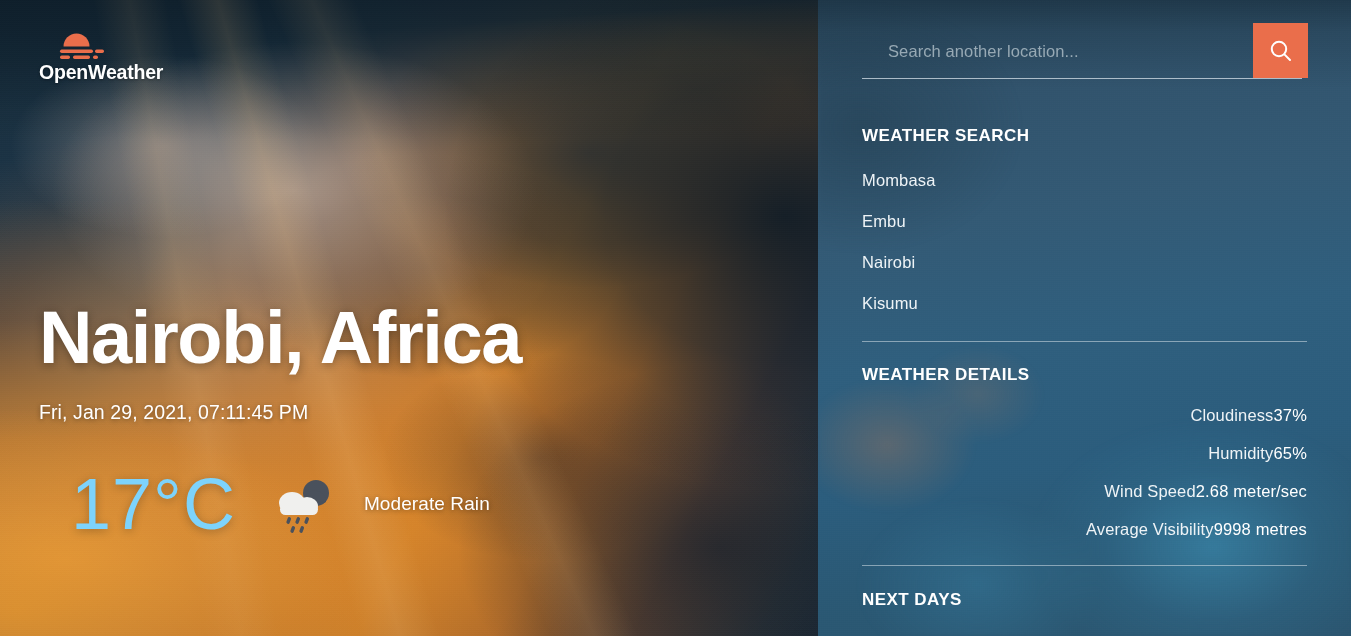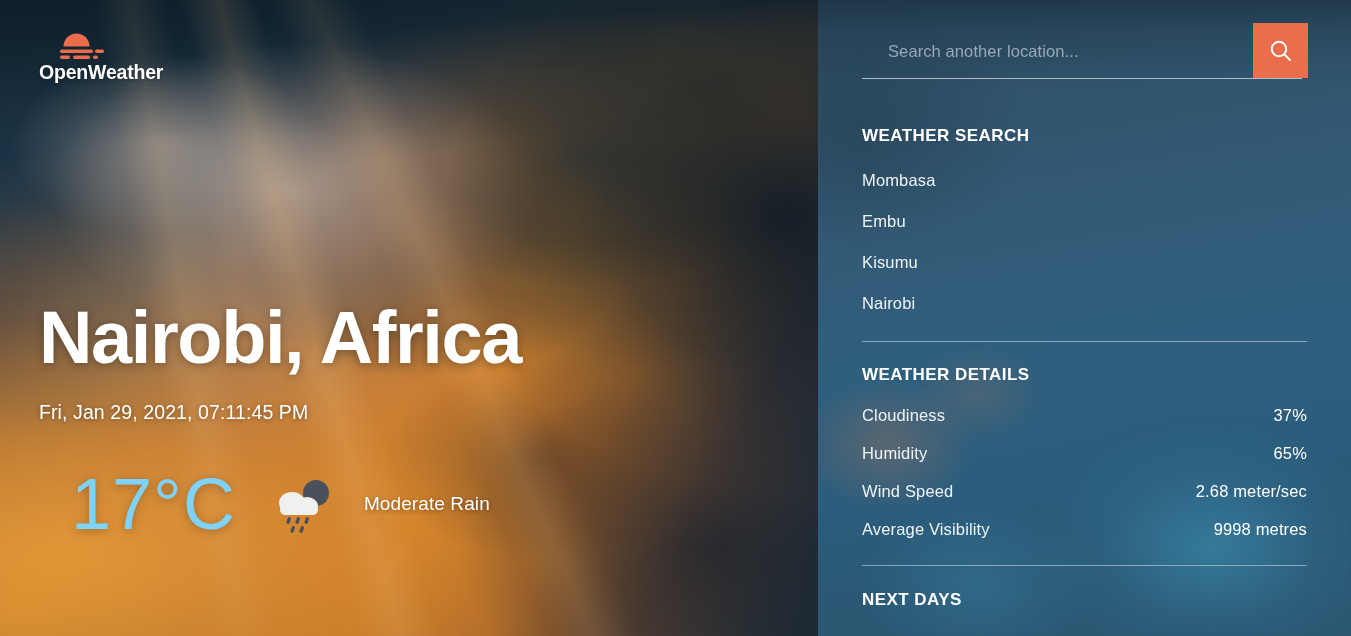--- a/index.html
+++ b/index.html
@@ -168,21 +168,21 @@
   .recent-list { margin-top:14px; }
   .recent-item {
     color:#eef3f6; font-size:16.5px; letter-spacing:.15px;
     padding:11px 0 11px 0; cursor:pointer;
   }
   .divider { height:1px; background:rgba(213,224,232,.55); margin-top:17px; }
 
   .details-head { margin-top:23px; }
   .detail-list { margin-top:12px; }
   .detail-row {
-    display:flex; justify-content:space-between; align-items:baseline;
+    display:flex; justify-content:flex-end; align-items:baseline;
     padding:9px 0 10px 0;
     color:#eef3f6; font-size:16.5px; letter-spacing:.15px;
   }
   .detail-val { color:#ffffff; }
   .divider2 { margin-top:16px; }
   .next-head { margin-top:24px; }
 </style>
 </head>
 <body>
 
@@ -254,22 +254,22 @@
             <circle cx="11" cy="11" r="7.2" fill="none" stroke="#ffffff" stroke-width="2"></circle>
             <line x1="16.4" y1="16.4" x2="22" y2="22" stroke="#ffffff" stroke-width="2" stroke-linecap="round"></line>
           </svg>
         </button>
       </div>
 
       <h2 class="section-head">WEATHER SEARCH</h2>
       <div class="recent-list">
         <div class="recent-item">Mombasa</div>
         <div class="recent-item">Embu</div>
+        <div class="recent-item">Nairobi</div>
         <div class="recent-item">Kisumu</div>
-        <div class="recent-item">Nairobi</div>
       </div>
 
       <div class="divider"></div>
 
       <h2 class="section-head details-head">WEATHER DETAILS</h2>
       <div class="detail-list">
         <div class="detail-row">
           <span>Cloudiness</span>
           <span class="detail-val">37%</span>
         </div>

